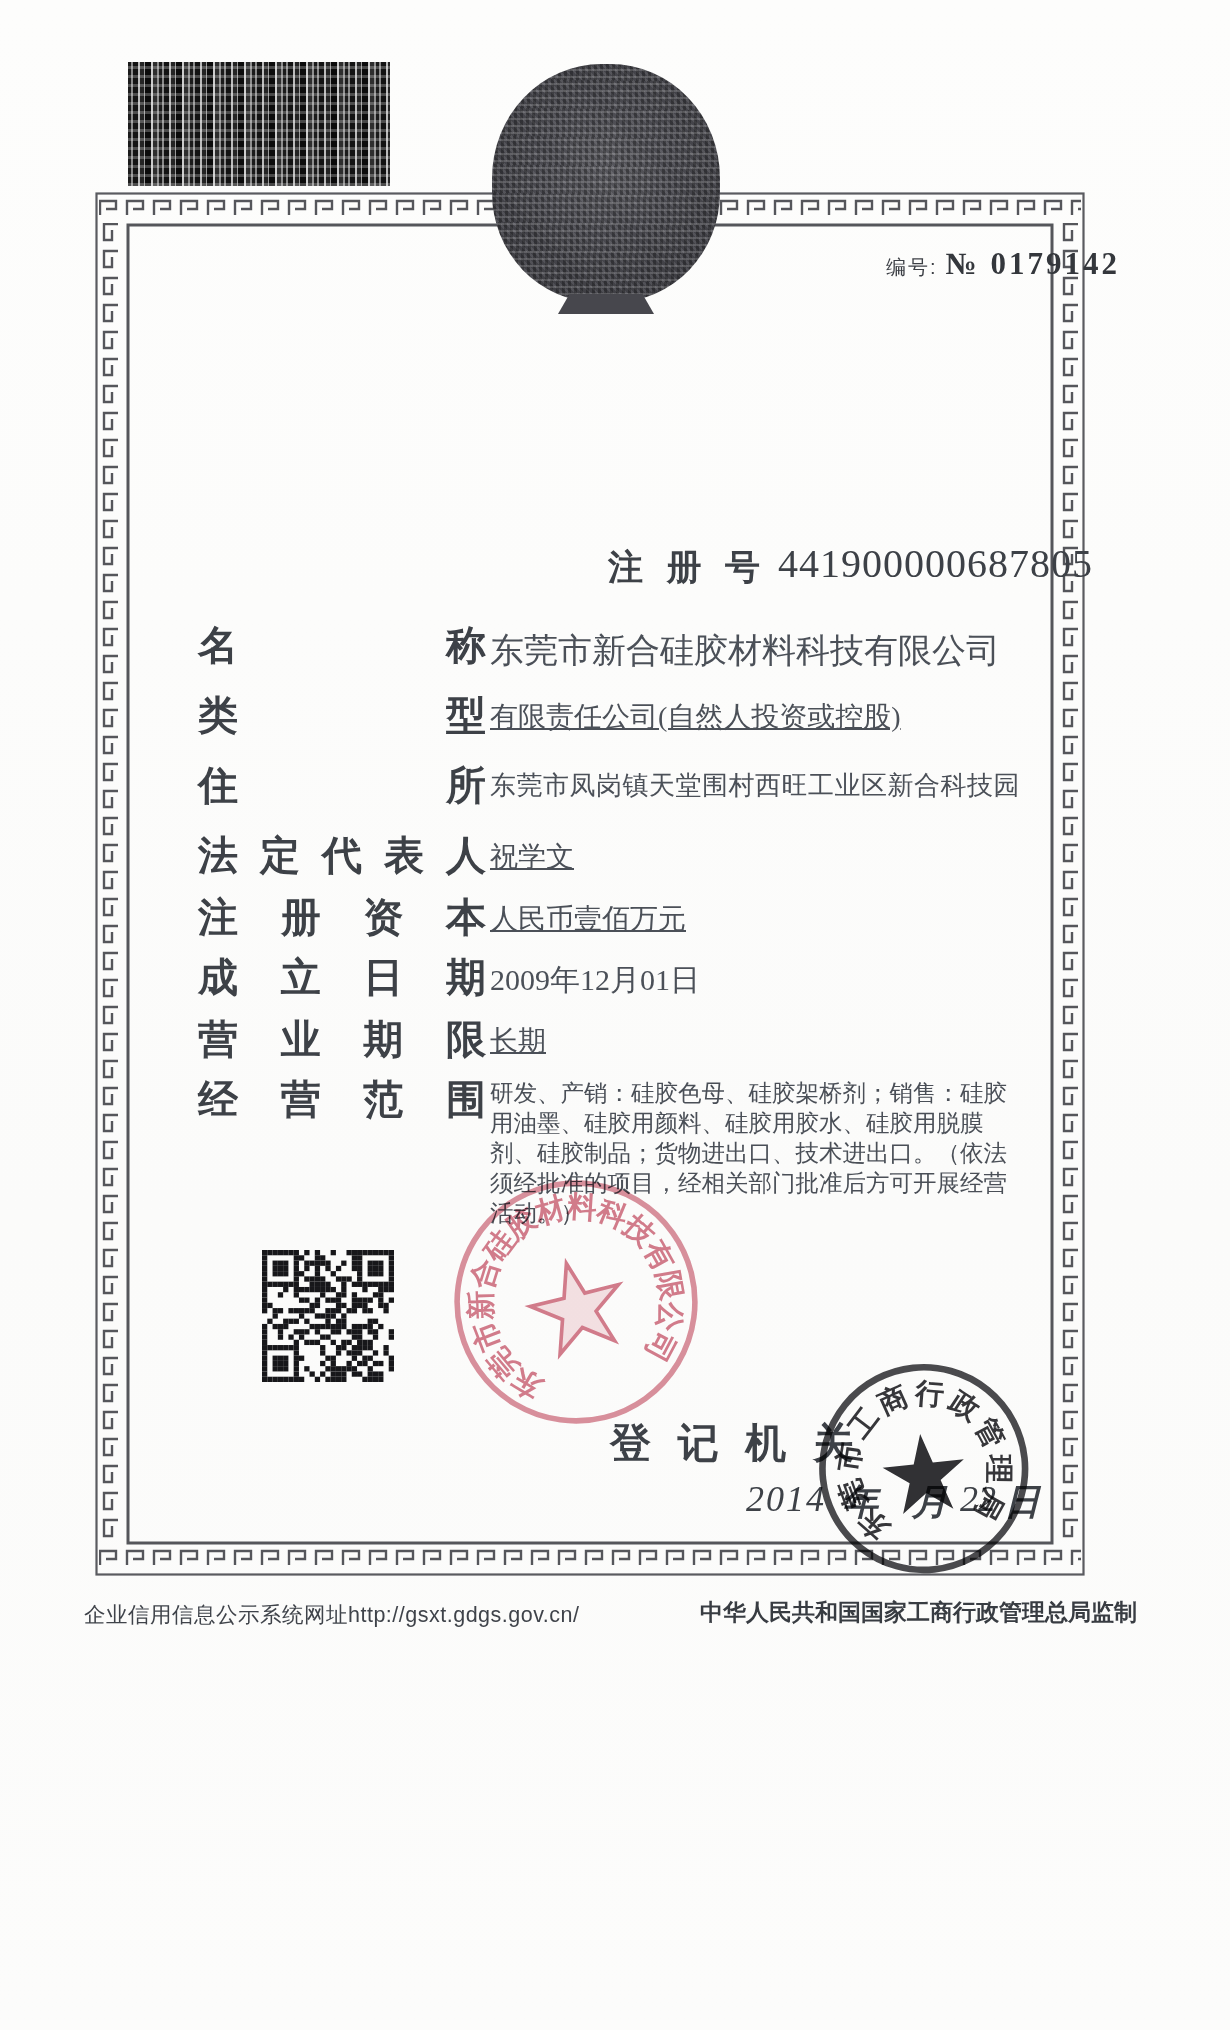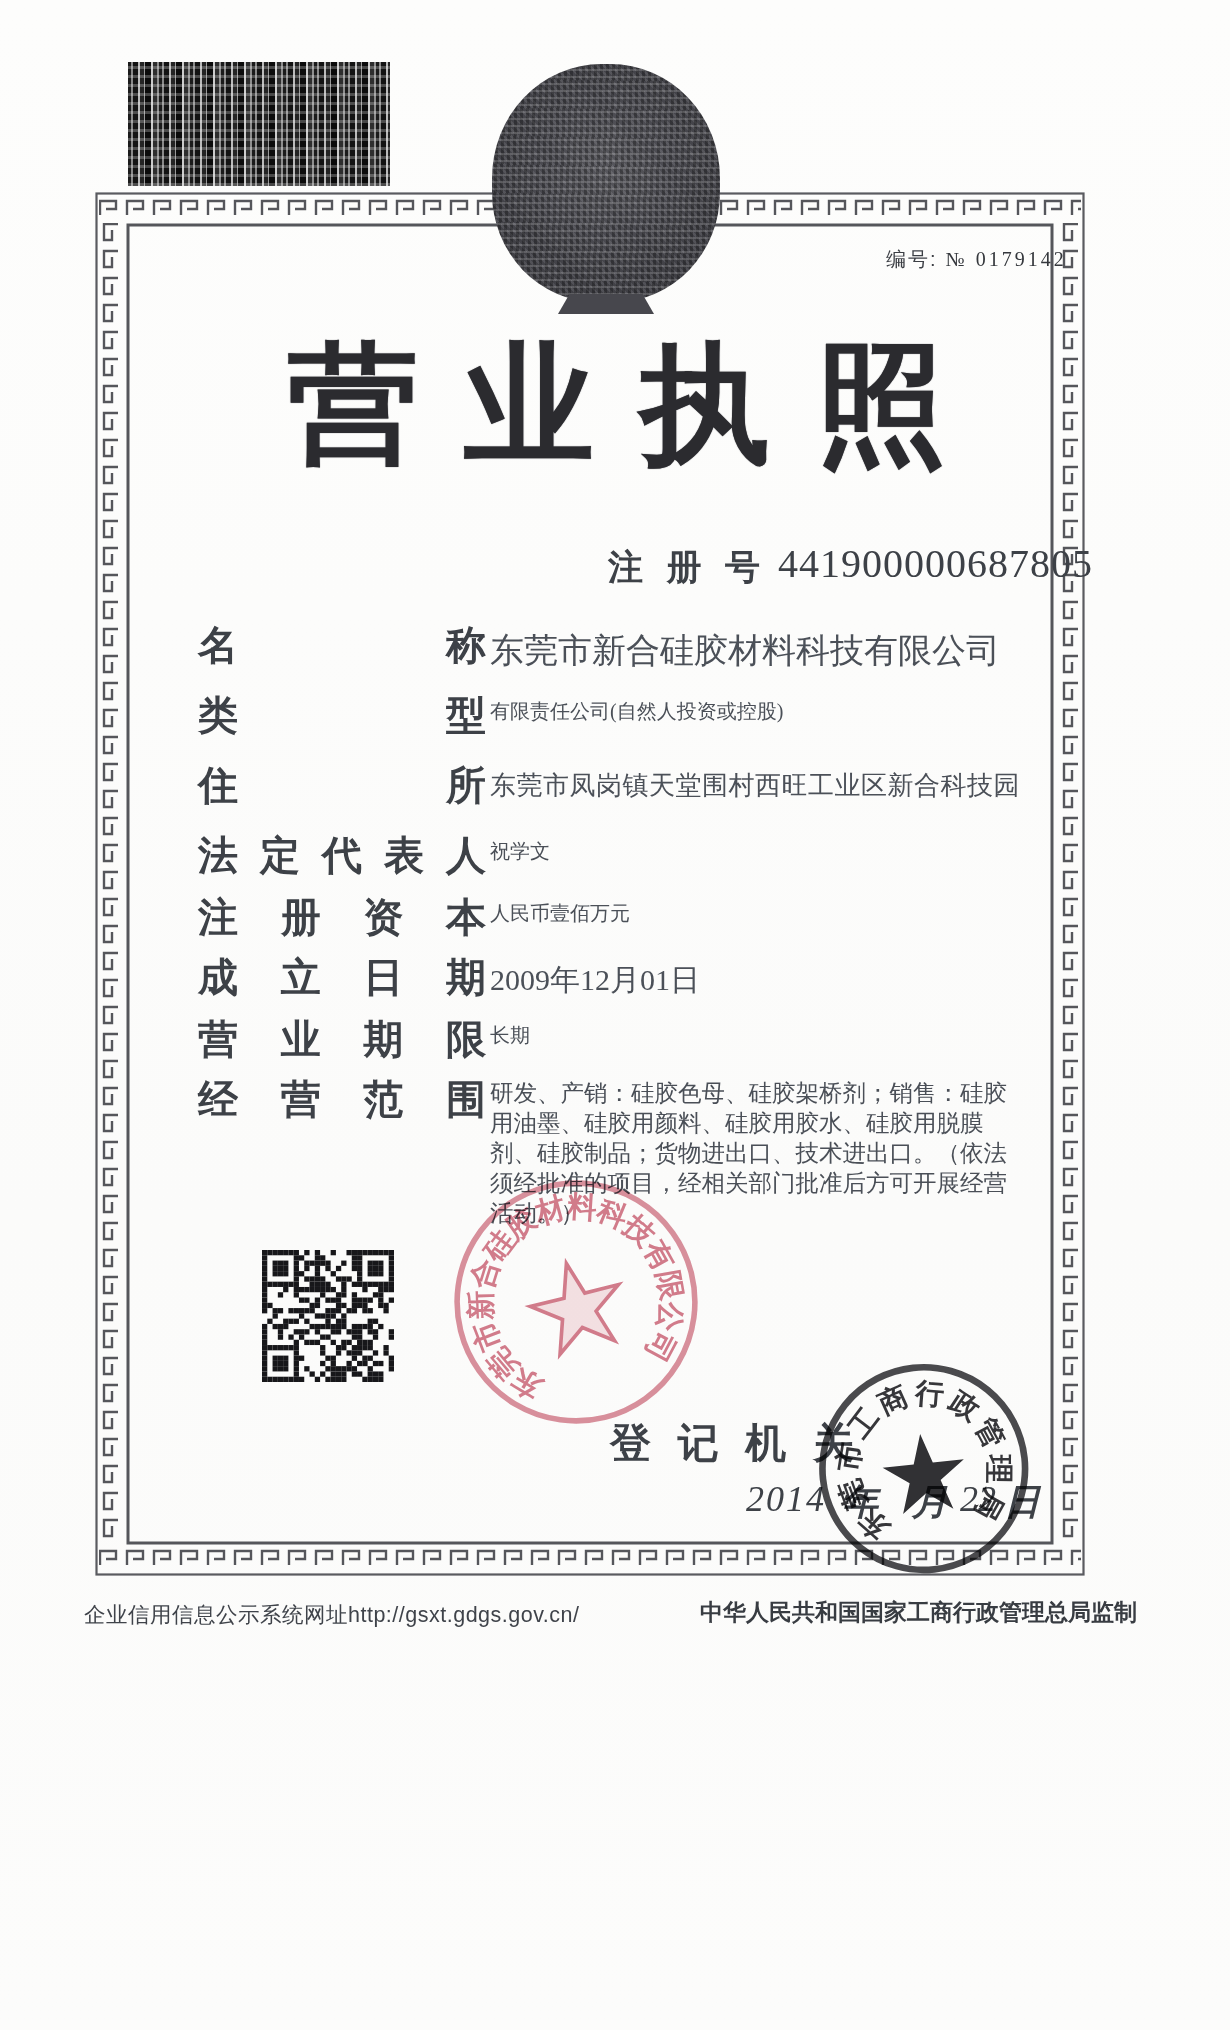--- a/index.html
+++ b/index.html
@@ -44,21 +44,21 @@
     width:96px; height:20px; background:#47474d;
     clip-path:polygon(12% 0, 88% 0, 100% 100%, 0 100%);
   }
 
   
   .frame-svg { position:absolute; left:95px; top:192px; z-index:1; }
 
   
   .serial { position:absolute; left:842px; top:246px; z-index:4; color:#3c3f45; white-space:nowrap; }
   .serial .s-label { font-family:"Liberation Sans",sans-serif; font-size:20px; letter-spacing:2px;margin-left:44px; }
-  .serial .s-no { font-size:20px; font-weight:normal; letter-spacing:3px; margin-left:8px; color:#34373c; }
+  .serial .s-no { font-size:31px; font-weight:bold; letter-spacing:3px; margin-left:8px; color:#34373c; }
 
   
   .doc-title {
     position:absolute; left:288px; top:318px; z-index:4;
     font-size:130px; font-weight:900; color:#2b2b2f;
     letter-spacing:46px; white-space:nowrap;
     font-family:"Liberation Serif",serif;
     text-shadow:0 0 1px #44444a;
   }
 
@@ -74,21 +74,21 @@
   }
 
   
   .row { position:absolute; left:198px; width:835px; z-index:4; }
   .row-label {
     position:absolute; left:0; top:0; width:288px;
     font-size:40px; font-weight:600; color:#3d4147;
   }
   .row-value { position:absolute; left:292px; top:10px; color:#4b5058; width:540px; }
   .v-lg { font-size:34px; }
-  .v-md { font-size:20px; }
+  .v-md { font-size:28px;text-decoration:underline; }
   .v-sm { font-size:26px; letter-spacing:.5px; }
   .v-num { font-size:30px; }
   .v-scope { font-size:23.5px; line-height:30px; top:6px; color:#4a4f57; }
 
   .justify-chars { display:flex; justify-content:space-between; }
 
   
   .qr { position:absolute; left:262px; top:1250px; width:132px; height:132px; z-index:4; }
 
   
@@ -148,21 +148,20 @@
     <rect x="4" y="4" width="982" height="27" fill="url(#mh)"></rect>
     <rect x="4" y="1353" width="982" height="27" fill="url(#mh)"></rect>
     <rect x="4" y="31" width="27" height="1322" fill="url(#mv)"></rect>
     <rect x="959" y="31" width="27" height="1322" fill="url(#mv)"></rect>
   </svg>
 
   <div class="serial">
     <span class="s-label">编号:</span><span class="s-no">№ 0179142</span>
   </div>
 
-  <div class="doc-title">营业执照</div>
 
   <div class="regno">
     <div class="rn-label justify-chars">
         <span>注</span>
         <span>册</span>
         <span>号</span>
       </div>
     <div class="rn-number">441900000687805</div>
   </div>
 

